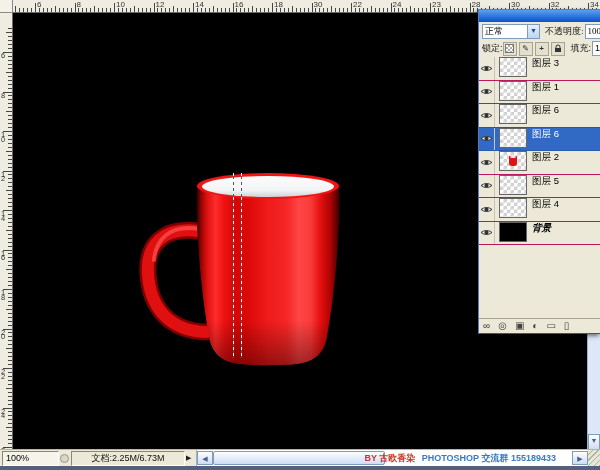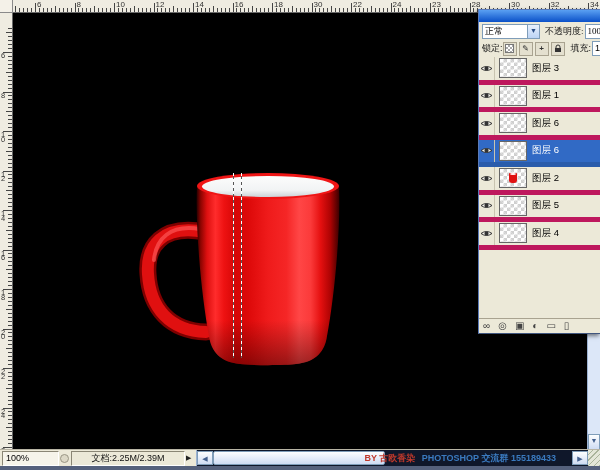--- a/index.html
+++ b/index.html
@@ -55,21 +55,21 @@
       line-height:13px;padding-left:2px;margin-left:1px;flex:0 0 auto;}
   .row-lock{height:17px;display:flex;align-items:center;padding:0 0 0 3px;flex:0 0 auto;}
   .lockbtn{width:12px;height:12px;border:1px solid #a9a390;background:#e4e0cf;margin-right:2px;
       display:flex;align-items:center;justify-content:center;font-size:8px;color:#333;flex:0 0 auto;}
   .mini-checker{width:7px;height:7px;background:#fff;
       background-image:linear-gradient(45deg,#aaa 26%,transparent 26%,transparent 74%,#aaa 74%),
                        linear-gradient(45deg,#aaa 26%,transparent 26%,transparent 74%,#aaa 74%);
       background-size:4px 4px;background-position:0 0,2px 2px;border:1px solid #777;}
 
   .layer-list{flex:0 0 auto;}
-  .layer-row{height:22.5px;display:flex;align-items:center;border-bottom:5px solid #be185d;
+  .layer-row{height:22.5px;display:flex;align-items:flex-start;border-bottom:1px solid #be185d;
       background:#ece9d8;}
   .layer-row.selected{background:#316ac5;border-bottom-color:#2a5cab;}
   .layer-row.selected .layer-name{color:#fff;}
   .eye-cell{width:15px;height:100%;display:flex;align-items:center;justify-content:center;
       border-right:1px solid #c9c4b0;flex:0 0 auto;}
   .thumb{width:26px;height:18px;border:1px solid #666;margin:0 5px 0 4px;flex:0 0 auto;
       position:relative;overflow:hidden;}
   .checker{background-color:#fff;
       background-image:linear-gradient(45deg,#cfcfcf 26%,transparent 26%,transparent 74%,#cfcfcf 74%),
                        linear-gradient(45deg,#cfcfcf 26%,transparent 26%,transparent 74%,#cfcfcf 74%);
@@ -91,21 +91,21 @@
       border-top:1px solid #b8b4a4;z-index:5;display:flex;align-items:center;}
   .zoom-box{position:absolute;left:2px;top:1px;width:52px;height:13px;background:#f6f4ea;
       border:1px solid;border-color:#8a8675 #fff #fff #8a8675;font-size:9px;line-height:13px;
       padding-left:3px;}
   .status-icon{position:absolute;left:60px;top:4px;width:7px;height:7px;border-radius:50%;
       border:1px solid #9a9685;background:#dcd8c6;}
   .doc-box{position:absolute;left:71px;top:1px;width:112px;height:13px;
       border:1px solid;border-color:#8a8675 #fff #fff #8a8675;font-size:9px;line-height:13px;
       text-align:center;color:#111;}
   .status-menu-arrow{position:absolute;left:186px;top:4px;font-size:7px;color:#222;}
-  .hscroll{position:absolute;left:196px;top:0;right:12px;height:16px;background:#0f172a;
+  .hscroll{position:absolute;left:196px;top:0;right:12px;height:16px;background:#ffffff;
       border-left:1px solid #9cb2d2;}
   .hscroll .left{left:0;top:1px;bottom:1px;width:14px;line-height:13px;}
   .hscroll .right{right:0;top:1px;bottom:1px;width:14px;line-height:13px;}
   .hscroll .thumbh{position:absolute;left:16px;top:1px;bottom:1px;width:170px;
       background:linear-gradient(180deg,#fdfeff,#cfdcf3);border:1px solid #7f9db9;border-radius:2px;}
   .watermark{position:absolute;right:32px;top:2px;font-size:9px;font-weight:bold;white-space:nowrap;}
   .wm-by{color:#c0392b;}
   .wm-rest{color:#3a7abf;margin-left:4px;}
   .corner-grip{position:absolute;right:0;top:0;width:12px;height:16px;background:#e4e7d8;
       background-image:repeating-linear-gradient(135deg,transparent 0 3px,#aab49a 3px 4px);}
@@ -560,36 +560,46 @@
         <div class="layer-row">
           <div class="eye-cell">
             <svg width="13" height="9">
               <path d="M1 4.5 Q6.5 0.5 12 4.5 Q6.5 8.5 1 4.5 Z" fill="#f8f6ee" stroke="#333" stroke-width="1"></path>
               <circle cx="6.5" cy="4.5" r="2" fill="#333"></circle>
             </svg>
           </div>
           <div class="thumb checker"></div>
           <span class="layer-name">图层 4</span>
         </div>
+        <div class="layer-row">
+          <div class="eye-cell">
+            <svg width="13" height="9">
+              <path d="M1 4.5 Q6.5 0.5 12 4.5 Q6.5 8.5 1 4.5 Z" fill="#f8f6ee" stroke="#333" stroke-width="1"></path>
+              <circle cx="6.5" cy="4.5" r="2" fill="#333"></circle>
+            </svg>
+          </div>
+          <div class="thumb thumb-black"></div>
+          <span class="layer-name italic">背景</span>
+        </div>
       </div>
     <div class="panel-spacer"></div>
     <div class="bottom-icons" id="bottomIcons">
         <span class="bicon">∞</span>
         <span class="bicon">◎</span>
         <span class="bicon">▣</span>
         <span class="bicon">◐</span>
         <span class="bicon">▭</span>
         <span class="bicon">▯</span>
       </div>
   </div>
 
   <div class="statusbar">
     <div class="zoom-box">100%</div>
     <div class="status-icon"></div>
-    <div class="doc-box">文档:2.25M/2.39M</div>
+    <div class="doc-box">文档:2.25M/6.73M</div>
     <div class="status-menu-arrow">▶</div>
     <div class="hscroll">
       <div class="sbtn left" style="position:absolute">◀</div>
       <div class="thumbh"></div>
       <div class="watermark">
         <span class="wm-by">BY 古欧香染</span>
         <span class="wm-rest">PHOTOSHOP 交流群 155189433</span>
       </div>
       <div class="sbtn right" style="position:absolute">▶</div>
     </div>

